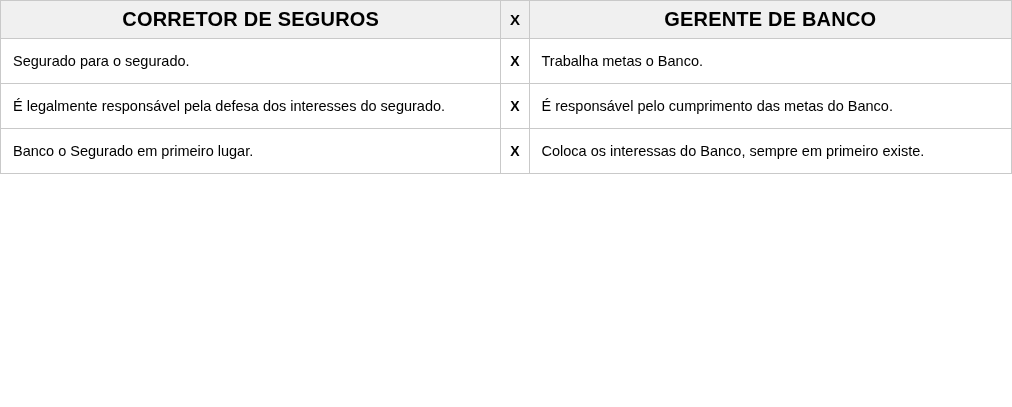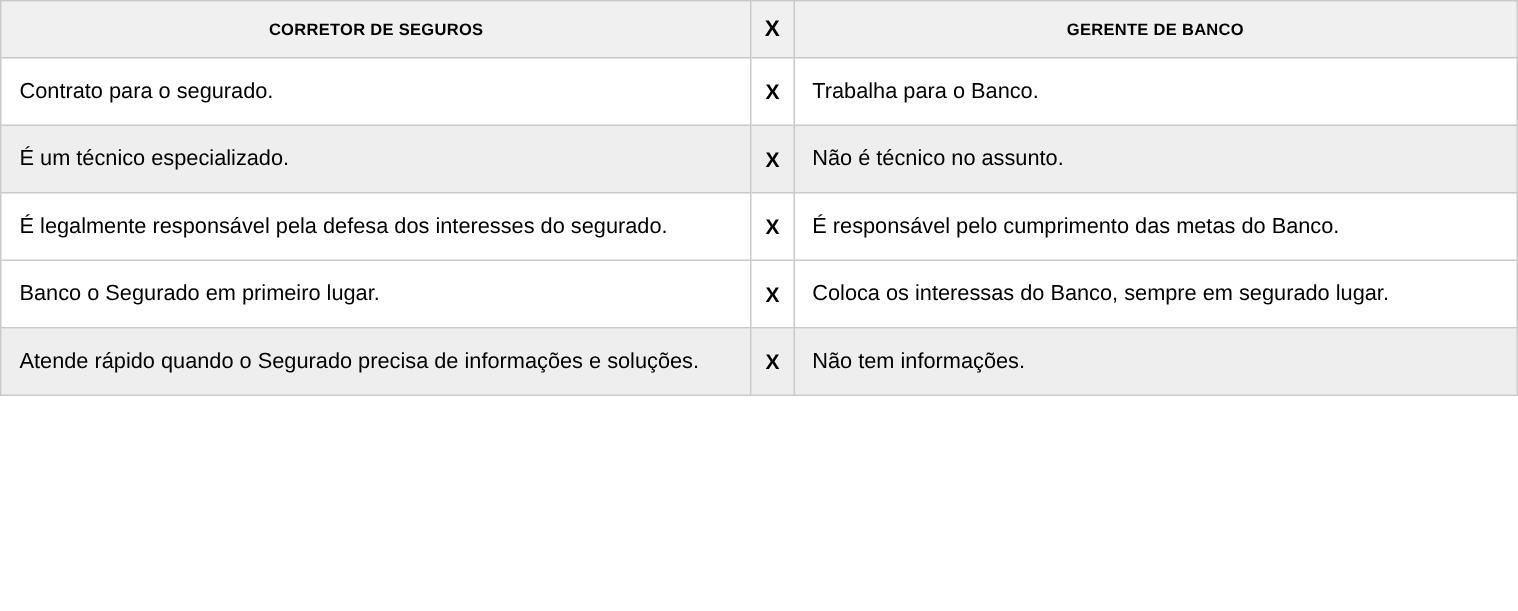--- a/index.html
+++ b/index.html
@@ -23,21 +23,21 @@
     vertical-align: middle;
     padding: 0;
   }
   .col-left   { width: 500px; }
   .col-mid    { width: 28px;  }
   .col-right  { width: 482px; }
 
   thead th {
     background: #f0f0f0;
     height: 37px;
-    font-size: 11px;
+    font-size: 20px;
     font-weight: bold;
     text-align: center;
     letter-spacing: .2px;
   }
   thead th.mid-head {
     font-size: 15px;
     font-weight: bold;
     text-align: center;
   }
   tbody tr { height: 45px; }
@@ -66,38 +66,28 @@
   </colgroup>
   <thead>
     <tr>
       <th>CORRETOR DE SEGUROS</th>
       <th class="mid-head">X</th>
       <th>GERENTE DE BANCO</th>
     </tr>
   </thead>
   <tbody>
     <tr class="plain">
-      <td class="cell-text">Contrato para o segurado.</td>
+      <td class="cell-text">Segurado para o segurado.</td>
       <td class="cell-mid">X</td>
-      <td class="cell-text">Trabalha para o Banco.</td>
-    </tr>
-    <tr class="shade">
-      <td class="cell-text">É um técnico especializado.</td>
-      <td class="cell-mid">X</td>
-      <td class="cell-text">Não é técnico no assunto.</td>
+      <td class="cell-text">Trabalha metas o Banco.</td>
     </tr>
     <tr class="plain">
       <td class="cell-text">É legalmente responsável pela defesa dos interesses do segurado.</td>
       <td class="cell-mid">X</td>
       <td class="cell-text">É responsável pelo cumprimento das metas do Banco.</td>
     </tr>
     <tr class="plain">
       <td class="cell-text">Banco o Segurado em primeiro lugar.</td>
       <td class="cell-mid">X</td>
-      <td class="cell-text">Coloca os interessas do Banco, sempre em segurado lugar.</td>
-    </tr>
-    <tr class="shade">
-      <td class="cell-text">Atende rápido quando o Segurado precisa de informações e soluções.</td>
-      <td class="cell-mid">X</td>
-      <td class="cell-text">Não tem informações.</td>
+      <td class="cell-text">Coloca os interessas do Banco, sempre em primeiro existe.</td>
     </tr>
   </tbody>
 </table>
 
 </body></html>

